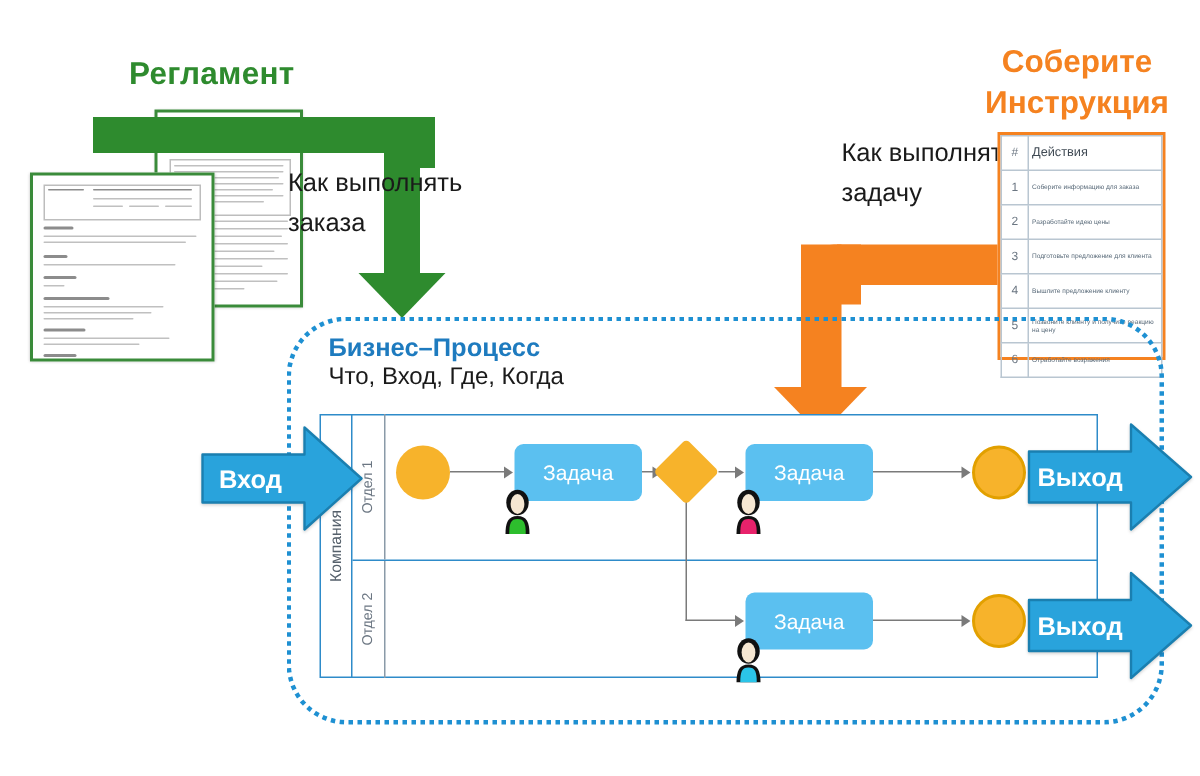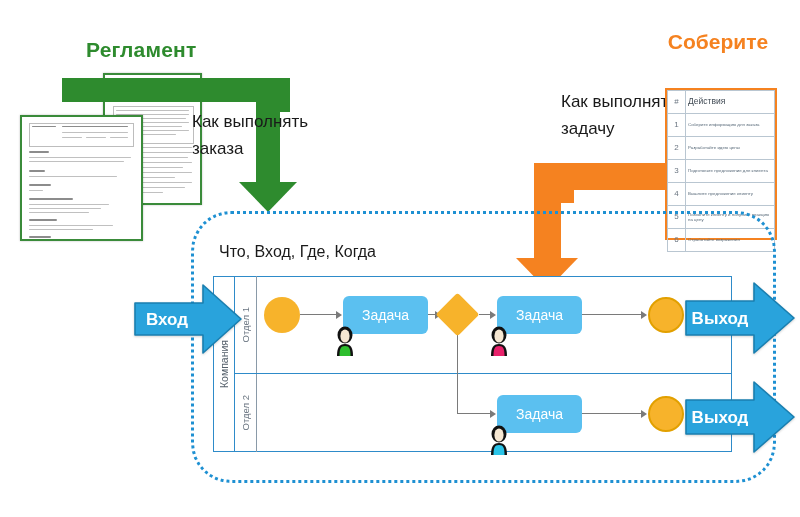--- a/index.html
+++ b/index.html
@@ -212,20 +212,21 @@
   <div class="abs arrow-green-head"></div>
 
   <div class="abs arrow-or-h"></div>
   <div class="abs arrow-or-corner"></div>
   <div class="abs arrow-or-v"></div>
   <div class="abs arrow-or-head"></div>
 
   <div class="abs title-reglament">Регламент</div>
   <div class="abs title-instr">
     <div>Соберите</div>
+    <div>Инструкция</div>
   </div>
 
   <div class="abs callout callout-green">Как выполнять заказа</div>
   <div class="abs callout callout-orange">Как выполнять задачу</div>
 
   <div class="abs instr-table">
     <table class="itab">
       <thead>
         <tr>
           <th class="colnum">#</th>
@@ -256,20 +257,21 @@
           <tr>
             <td class="colnum">6</td>
             <td class="act">Отработайте возражения</td>
           </tr>
         </tbody>
     </table>
   </div>
 
   <div class="abs dotted-boundary"></div>
 
+  <div class="abs bp-title">Бизнес–Процесс</div>
   <div class="abs bp-sub">Что, Вход, Где, Когда</div>
 
   <div class="abs pool"></div>
   <div class="abs pool-label">
     <span class="vtext">Компания</span>
   </div>
   <div class="abs lane1">
     <div class="lane-label">
       <span class="vtext">Отдел 1</span>
     </div>

